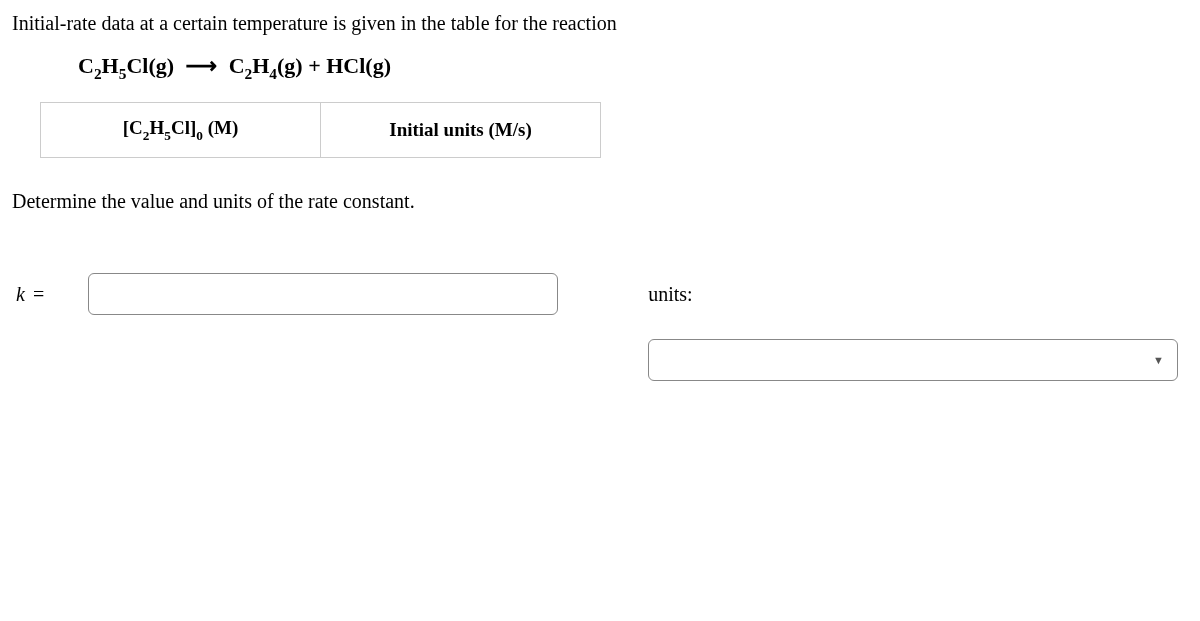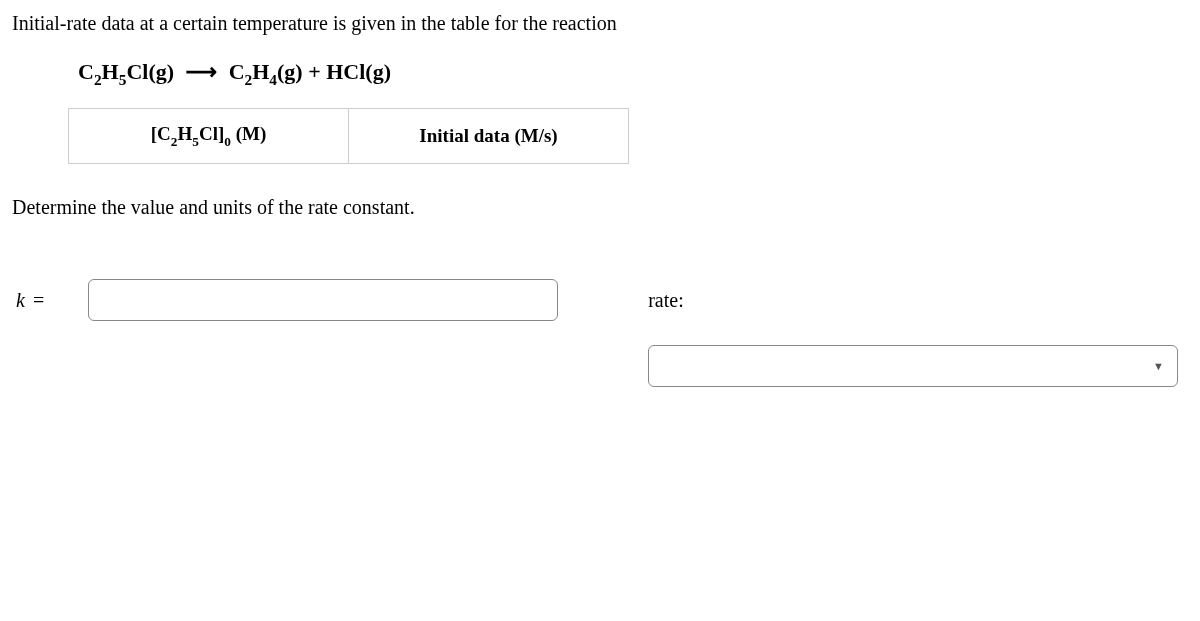--- a/index.html
+++ b/index.html
@@ -8,21 +8,21 @@
     body {
       font-family: Georgia, 'Times New Roman', serif;
       font-size: 20px;
       color: #000;
       background: #fff;
       margin: 0;
       padding: 12px;
       width: 1200px;
     }
     .intro {
-      margin-bottom: 24px;
+      margin-bottom: 18px;
     }
     .equation {
       margin-left: 66px;
       margin-bottom: 20px;
       font-size: 22px;
       font-weight: bold;
     }
     .sub {
       font-size: 0.7em;
       vertical-align: sub;
@@ -34,21 +34,21 @@
       vertical-align: super;
       position: relative;
       top: -1px;
     }
     .arrow {
       display: inline-block;
       margin: 0 6px;
     }
     .data-table {
       border-collapse: collapse;
-      margin-left: 56px;
+      margin-left: 28px;
       margin-bottom: 24px;
     }
     .data-table th, .data-table td {
       border: 1px solid #ccc;
       padding: 14px 20px;
       text-align: center;
       font-weight: normal;
       min-width: 280px;
       font-size: 19px;
     }
@@ -128,34 +128,34 @@
   <span class="arrow">⟶</span>
   C<span class="sub">2</span>H<span class="sub">4</span>(g) + HCl(g)
 </div>
 
 <table class="data-table">
   <thead>
     <tr>
       <th>
         [C<span class="sub">2</span>H<span class="sub">5</span>Cl]<span class="sub">0</span> (M)
       </th>
-      <th>Initial data (M/s)</th>
+      <th>Initial units (M/s)</th>
     </tr>
   </thead>
   <tbody>
   </tbody>
 </table>
 
 <div class="prompt-line">Determine the value and units of the rate constant.</div>
 
 <div class="answer-row">
   <span class="k-label">k</span>
   <span class="k-equals">=</span>
   <input type="text" class="k-input" style="">
-  <span class="units-label">rate:</span>
+  <span class="units-label">units:</span>
 </div>
 
 <div class="units-row">
   <div class="select-wrapper">
     <select class="units-select">
       <option></option>
     </select>
   </div>
 </div>
 

